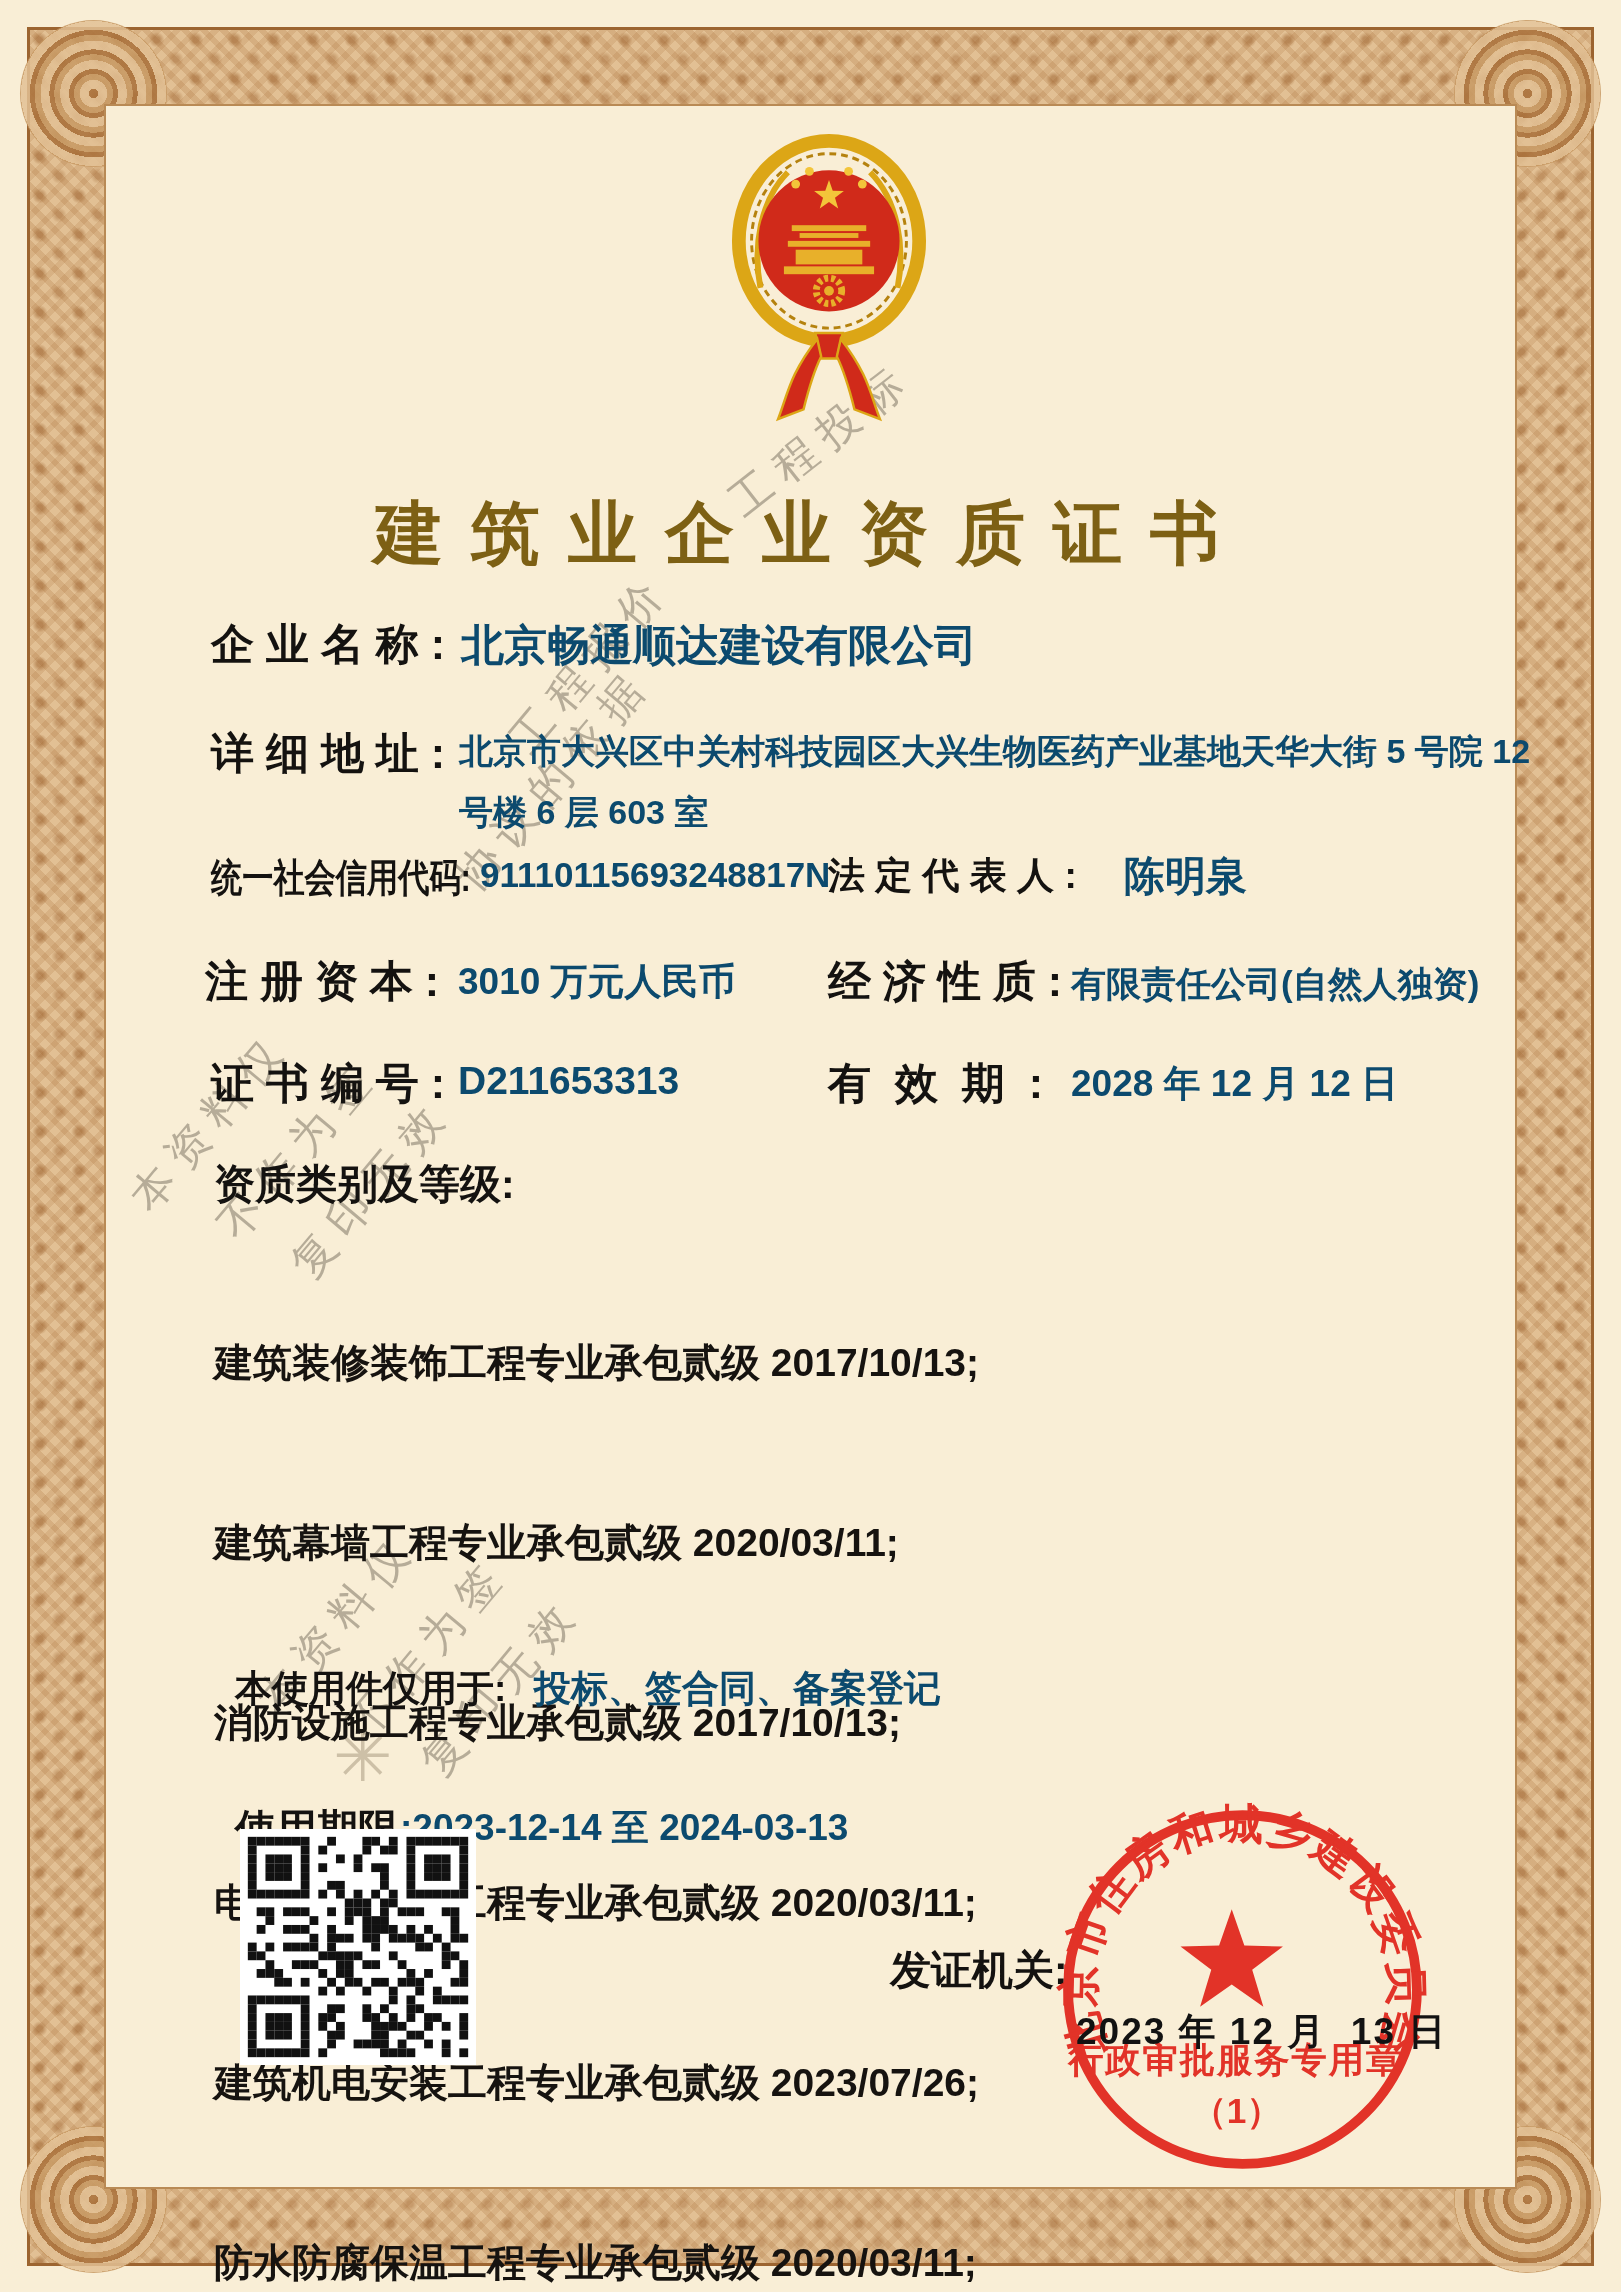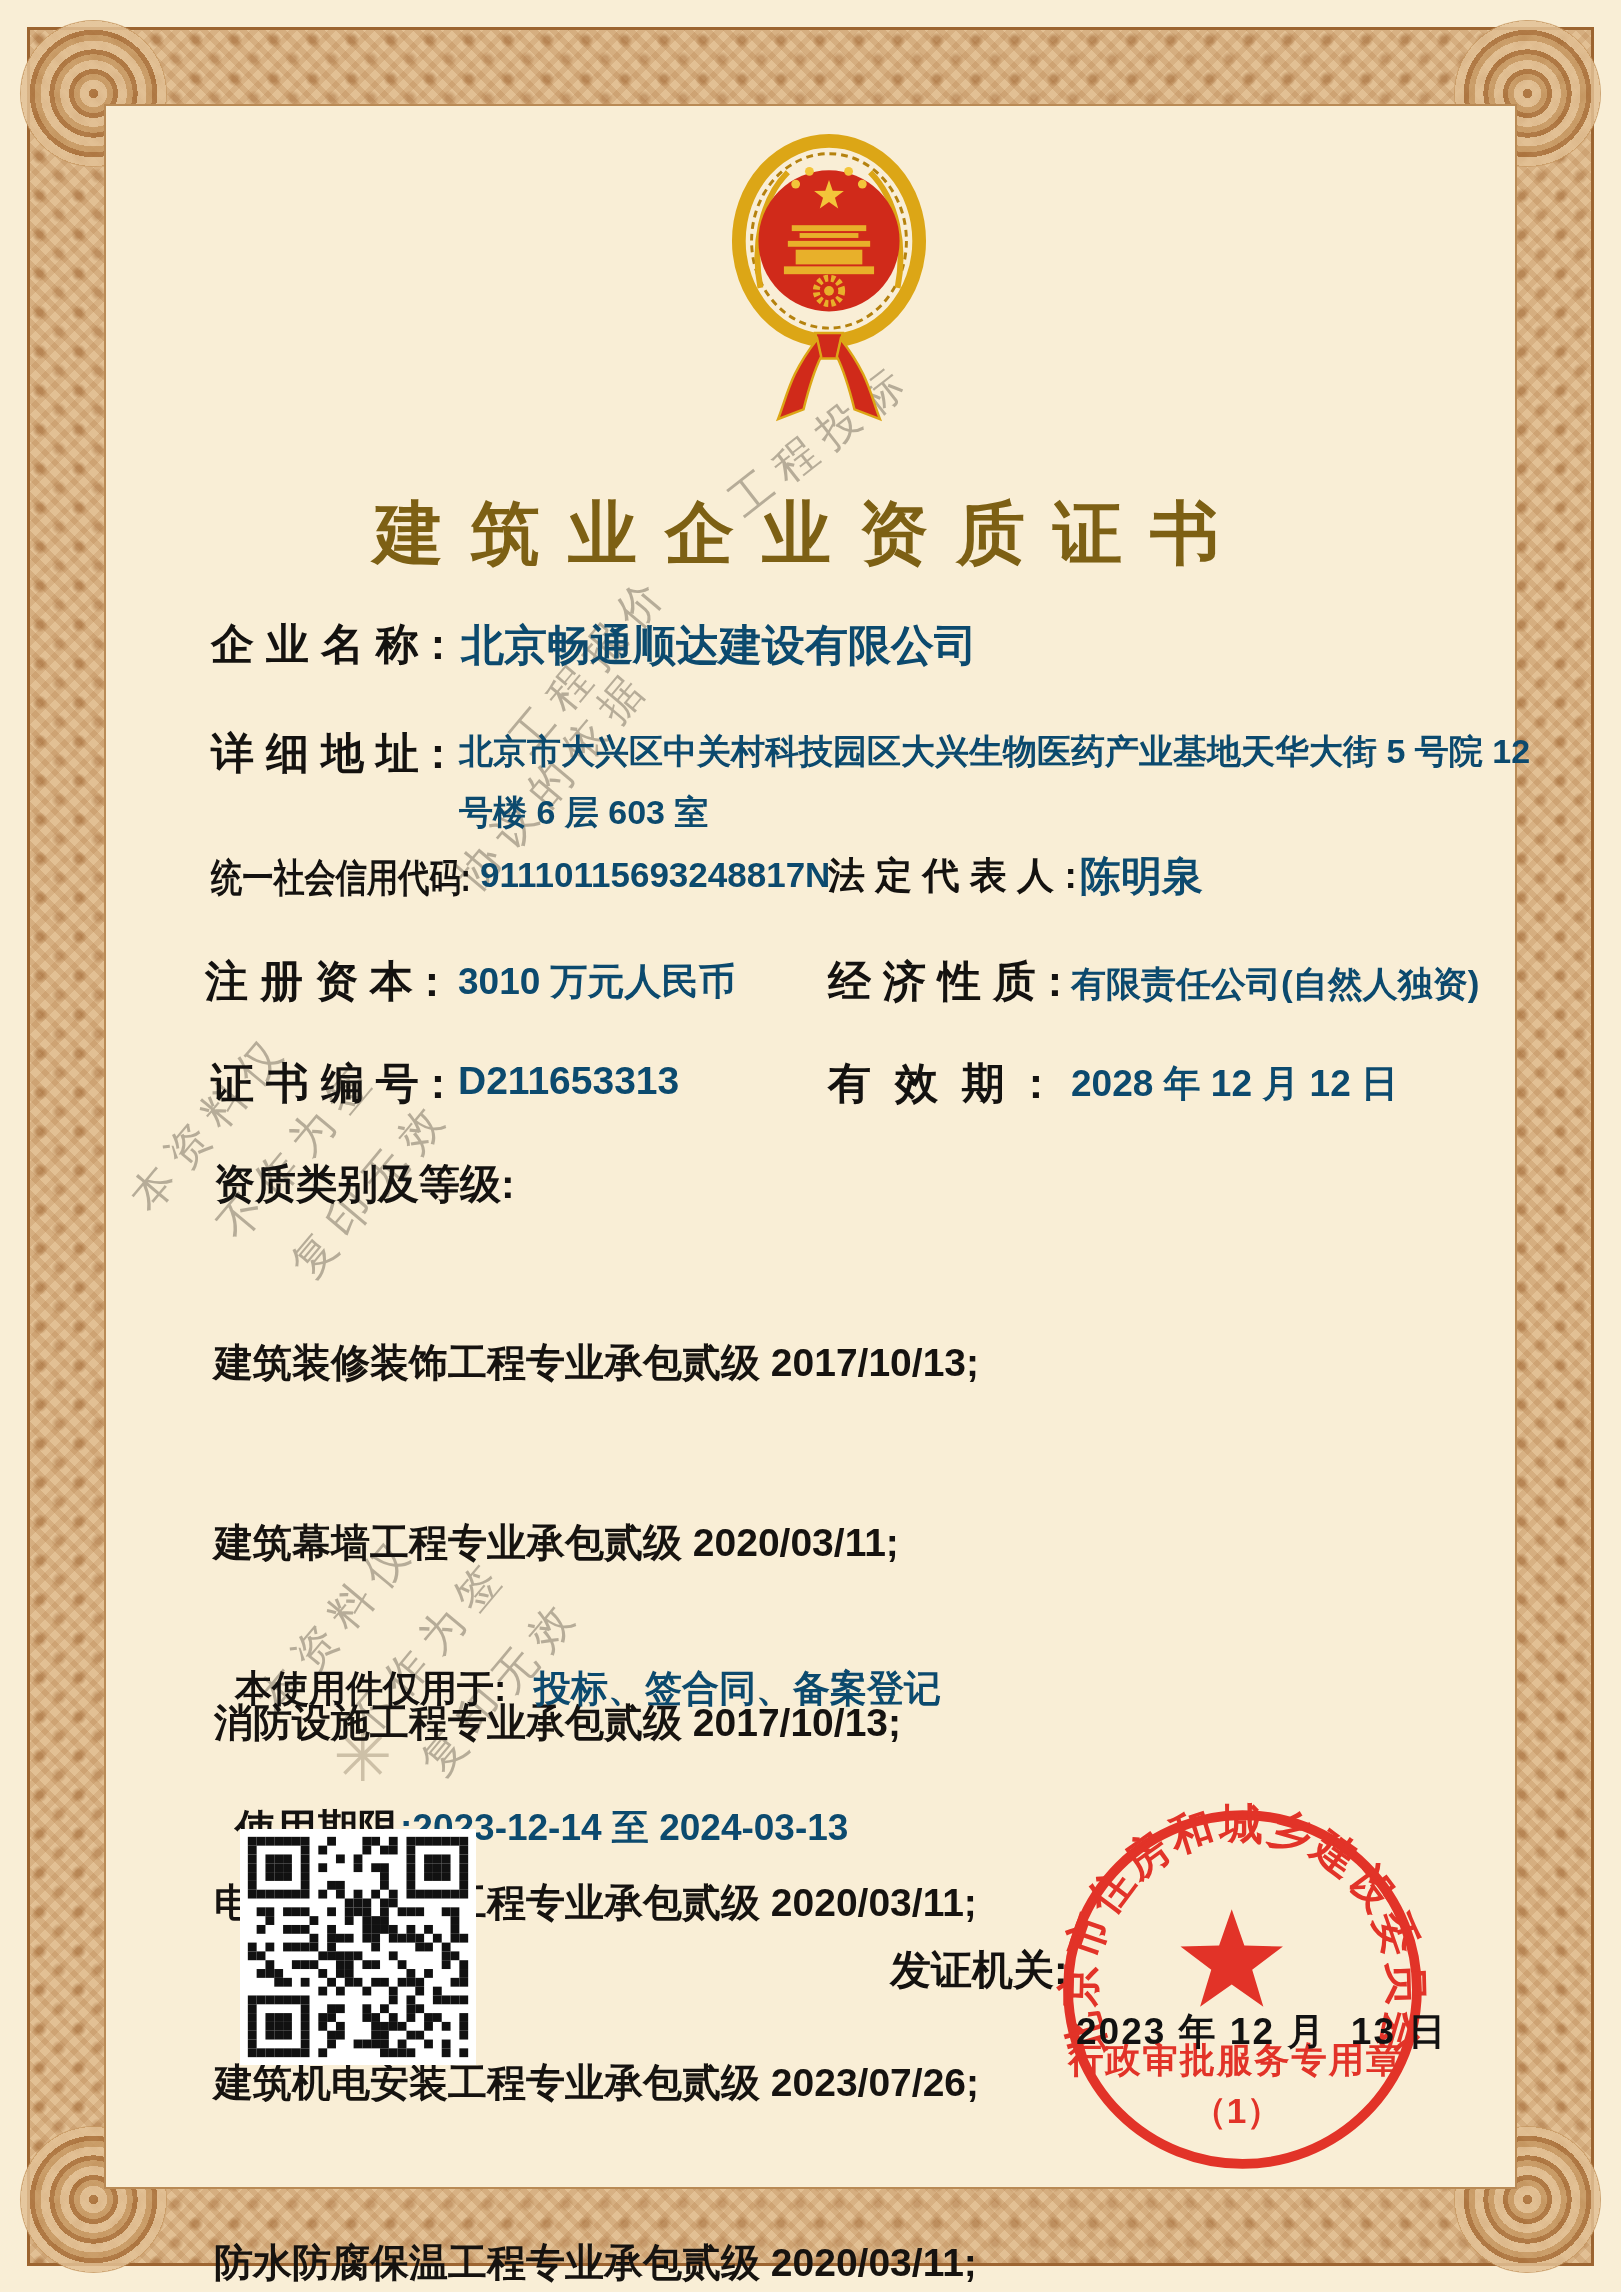--- a/index.html
+++ b/index.html
@@ -133,21 +133,21 @@
   <div class="abs lbl" style="left:211px;top:616px;font-size:43px">企 业 名 称 :</div>
   <div class="abs val" style="left:461px;top:617px;font-size:43px">北京畅通顺达建设有限公司</div>
 
   <div class="abs lbl" style="left:211px;top:725px;font-size:43px">详 细 地 址 :</div>
   <div class="abs val" style="left:459px;top:729px;font-size:34px">北京市大兴区中关村科技园区大兴生物医药产业基地天华大街 5 号院 12</div>
   <div class="abs val" style="left:459px;top:790px;font-size:34px">号楼 6 层 603 室</div>
 
   <div class="abs lbl credit-lbl" style="left:211px;top:851px;font-size:39px">统一社会信用代码:</div>
   <div class="abs val" style="left:480px;top:855px;font-size:35px">91110115693248817N</div>
   <div class="abs lbl" style="left:828px;top:851px;font-size:37px">法 定 代 表 人 :</div>
-  <div class="abs val" style="left:1080px;top:849px;font-size:41px">陈明泉</div>
+  <div class="abs val" style="left:1124px;top:849px;font-size:41px">陈明泉</div>
 
   <div class="abs lbl" style="left:205px;top:953px;font-size:43px">注 册 资 本 :</div>
   <div class="abs val" style="left:458px;top:957px;font-size:37px">3010 万元人民币</div>
   <div class="abs lbl" style="left:828px;top:953px;font-size:43px">经 济 性 质 :</div>
   <div class="abs val" style="left:1071px;top:961px;font-size:35px">有限责任公司(自然人独资)</div>
 
   <div class="abs lbl" style="left:211px;top:1055px;font-size:43px">证 书 编 号 :</div>
   <div class="abs val" style="left:458px;top:1059px;font-size:39px">D211653313</div>
   <div class="abs lbl" style="left:828px;top:1055px;font-size:43px">有  效  期  :</div>
   <div class="abs val" style="left:1071px;top:1059px;font-size:37px">2028 年 12 月 12 日</div>

